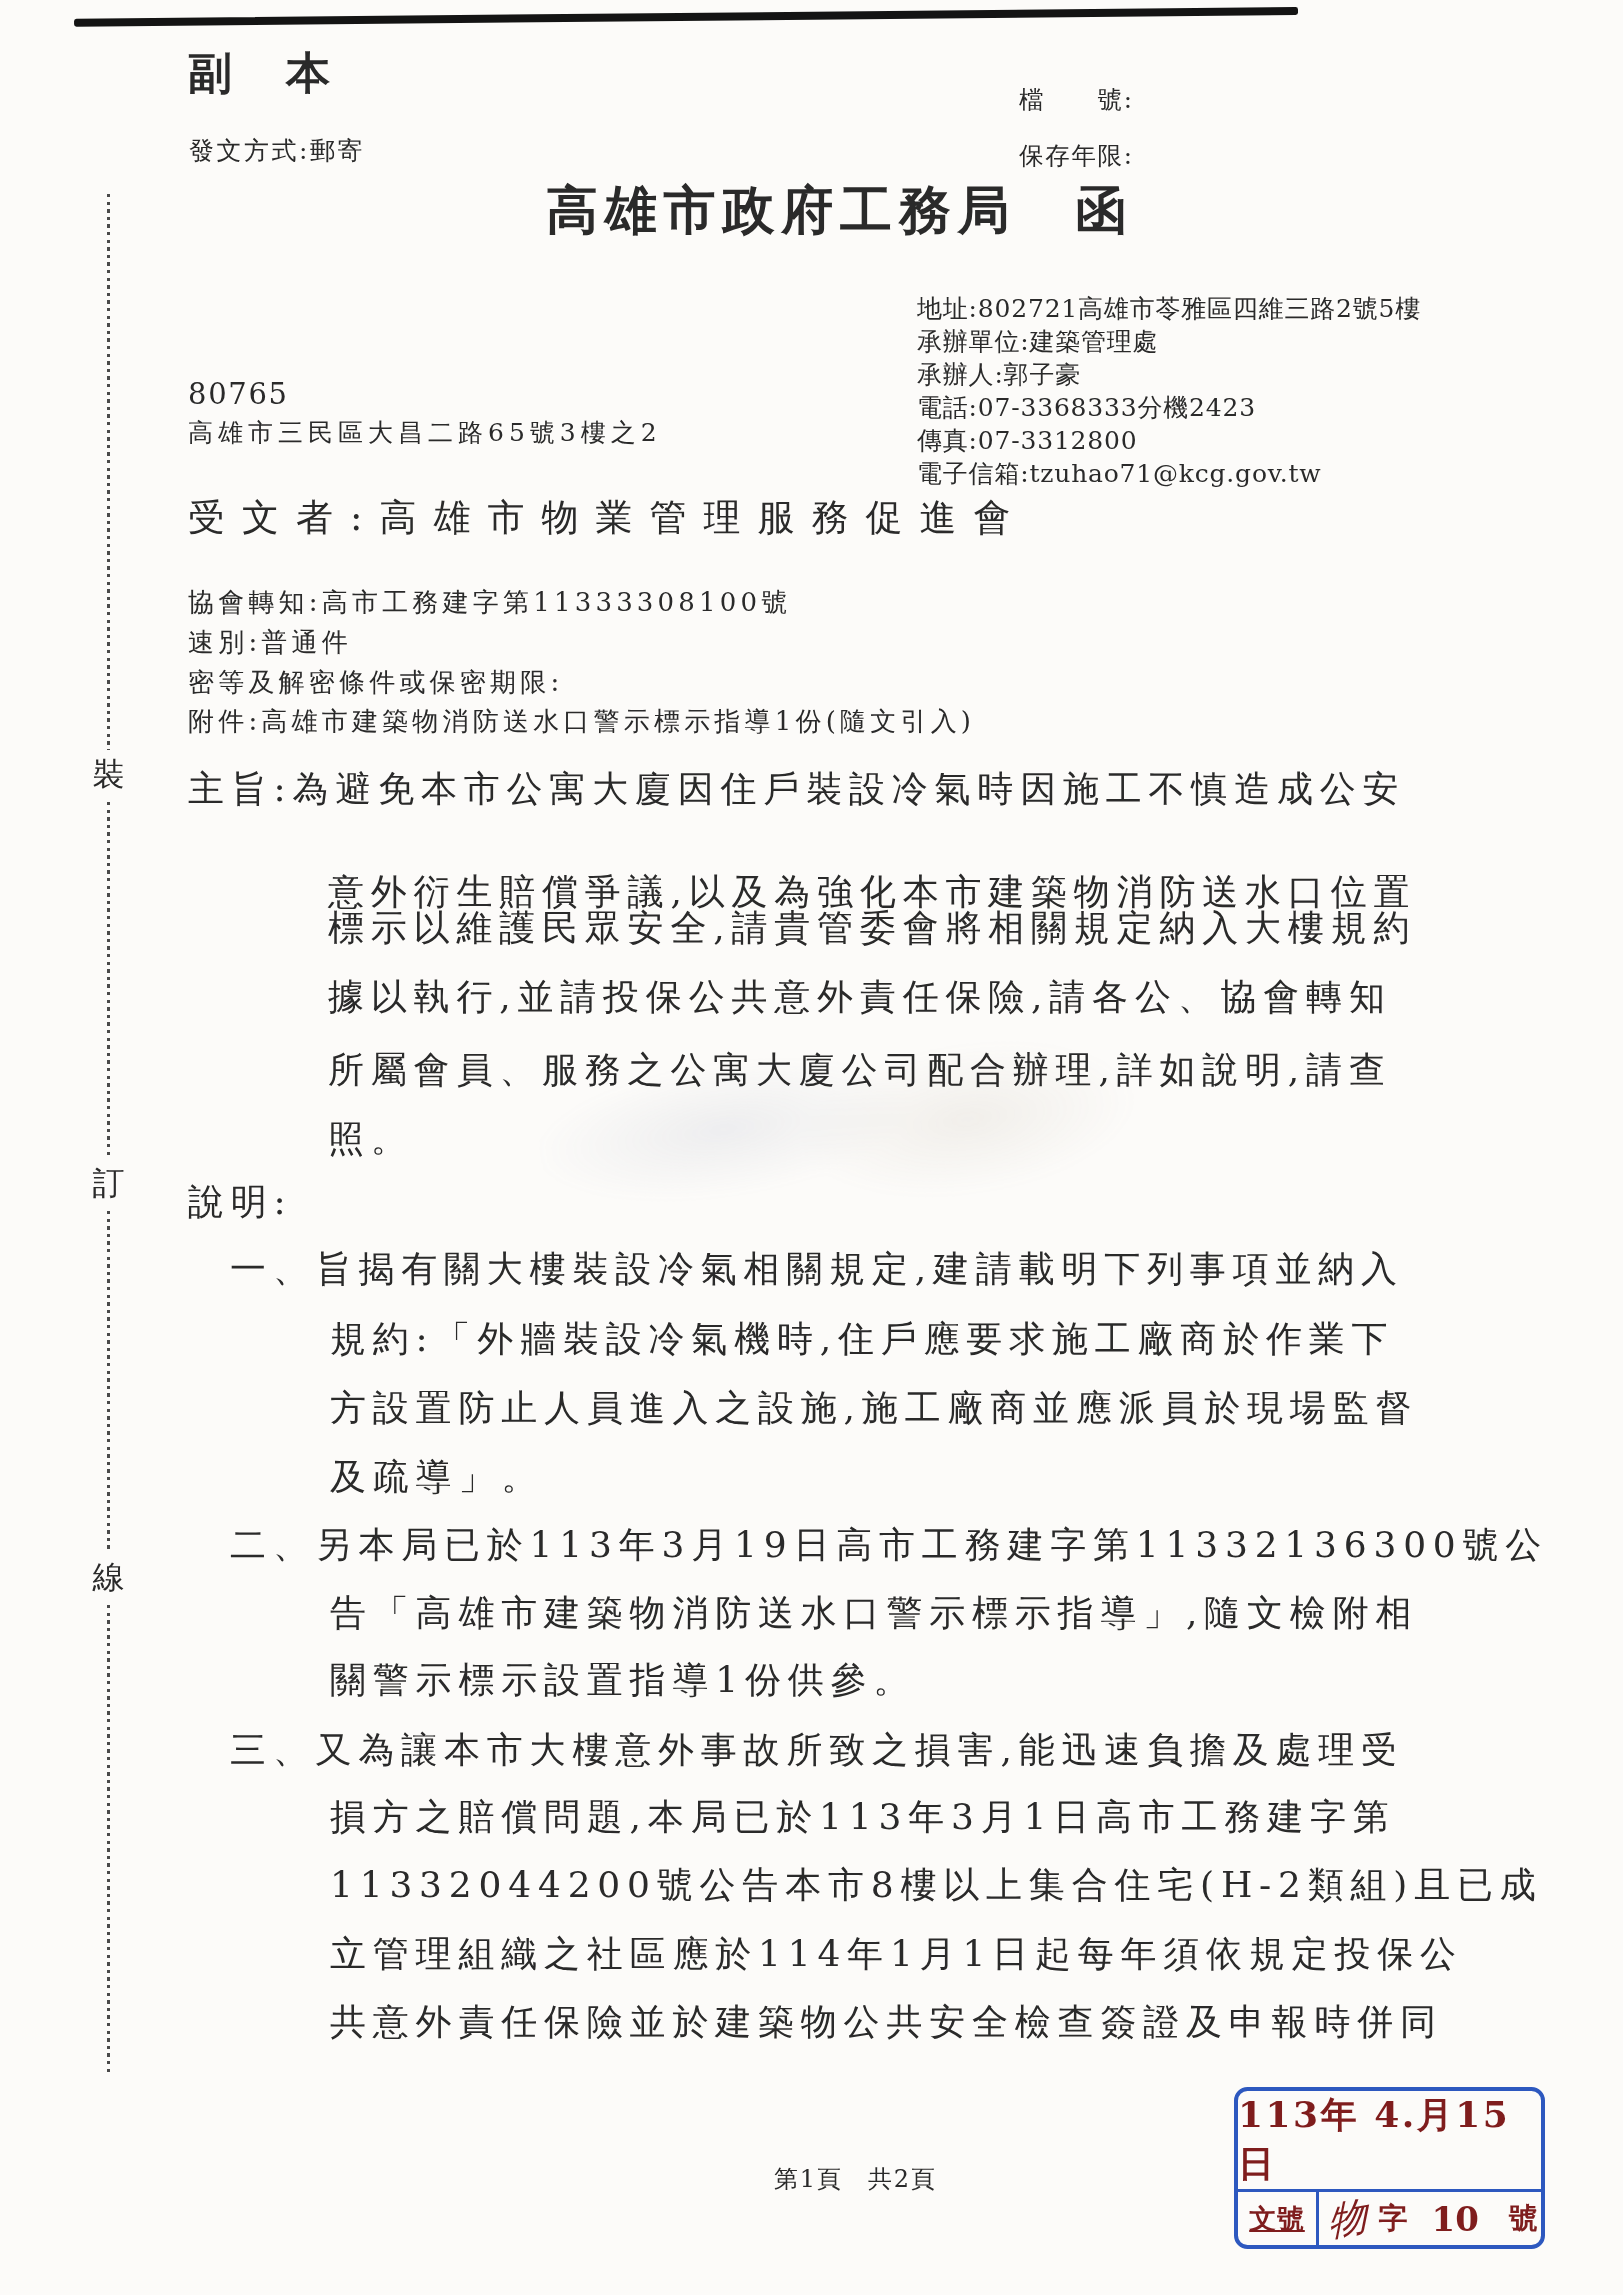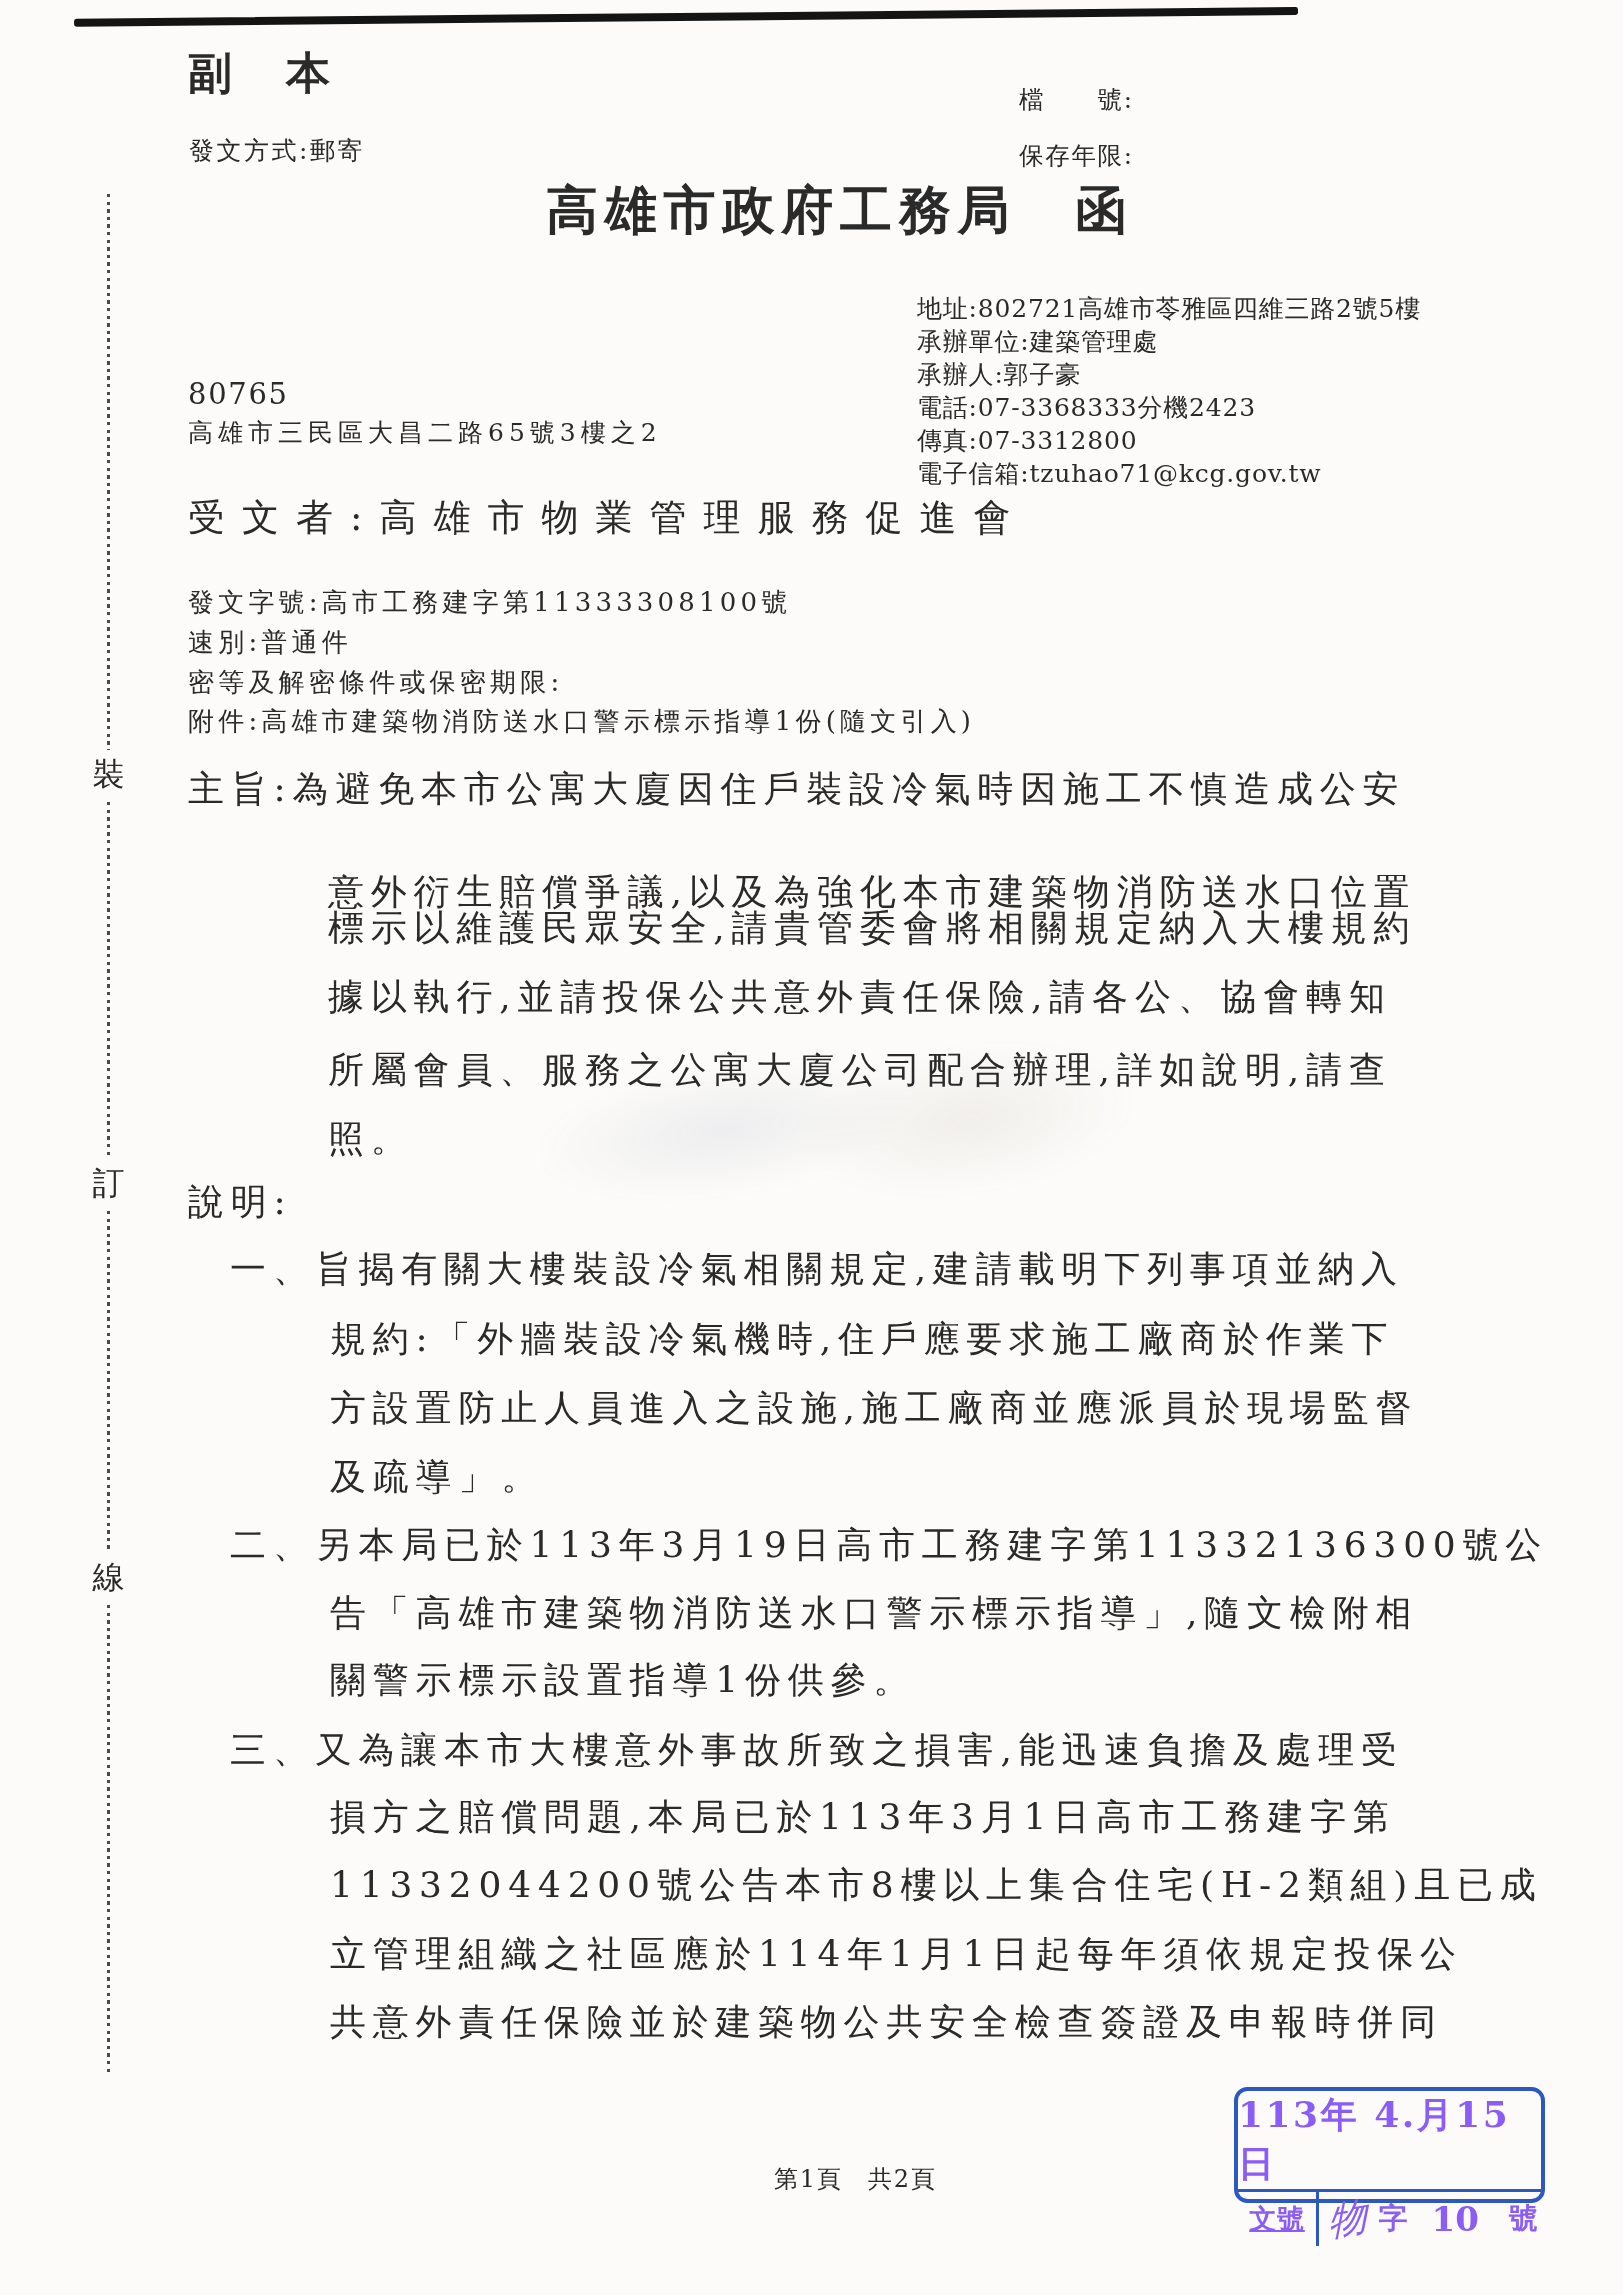--- a/index.html
+++ b/index.html
@@ -35,23 +35,23 @@
   .footer-line{font-size:24px;letter-spacing:1.7px;}
 
   
   .bind-seg{position:absolute;left:107px;width:2.5px;
     background-image:repeating-linear-gradient(to bottom,#4a4a4a 0 3.4px,transparent 3.4px 7.6px);}
   .bind-char{position:absolute;left:90px;width:37px;text-align:center;
     font-size:32px;letter-spacing:0;background:#fcfbf9;}
 
   
   .stamp{
-    position:absolute;left:1234px;top:2087px;width:311px;height:116px;
+    position:absolute;left:1234px;top:2087px;width:311px;height:162px;
     border:4.2px solid #2d58bf;border-radius:13.5px;box-sizing:border-box;
-    color:#8b5cf6;display:flex;flex-direction:column;
+    color:#7f1d1d;display:flex;flex-direction:column;
     background:rgba(255,255,255,0);
   }
   .stamp-date{
     flex:1;display:flex;align-items:center;justify-content:center;
     font-size:36px;font-weight:bold;letter-spacing:2.5px;
     border-bottom:3.4px solid #2d58bf;
   }
   .stamp-bottom{height:73px;display:flex;align-items:stretch;}
   .stamp-docno-label{
     width:78px;border-right:3.4px solid #2d58bf;
@@ -98,21 +98,21 @@
   <div class="abs contact-line" style="left:917px;top:325px;">承辦單位:建築管理處</div>
   <div class="abs contact-line" style="left:917px;top:358px;">承辦人:郭子豪</div>
   <div class="abs contact-line" style="left:917px;top:391px;">電話:07-3368333分機2423</div>
   <div class="abs contact-line" style="left:917px;top:424px;">傳真:07-3312800</div>
   <div class="abs contact-line" style="left:917px;top:457px;">電子信箱:tzuhao71@kcg.gov.tw</div>
 
   <div class="abs postal" style="left:188px;top:377px;">80765</div>
   <div class="abs raddr" style="left:188px;top:416px;">高雄市三民區大昌二路65號3樓之2</div>
   <div class="abs to-line" style="left:188px;top:493px;">受文者:高雄市物業管理服務促進會</div>
 
-  <div class="abs meta-line" style="left:188px;top:585px;">發文字號:高市工務建字第11333308100號</div>
+  <div class="abs meta-line" style="left:188px;top:585px;">協會轉知:高市工務建字第11333308100號</div>
   <div class="abs meta-line" style="left:188px;top:625px;">速別:普通件</div>
   <div class="abs meta-line" style="left:188px;top:665px;">密等及解密條件或保密期限:</div>
   <div class="abs meta-line" style="left:188px;top:704px;">附件:高雄市建築物消防送水口警示標示指導1份(隨文引入)</div>
 
   <div class="abs body-line" style="left:188px;top:765px;">主旨:為避免本市公寓大廈因住戶裝設冷氣時因施工不慎造成公安</div>
   <div class="abs body-line" style="left:328px;top:868px;">意外衍生賠償爭議,以及為強化本市建築物消防送水口位置</div>
   <div class="abs body-line" style="left:328px;top:904px;">標示以維護民眾安全,請貴管委會將相關規定納入大樓規約</div>
   <div class="abs body-line" style="left:328px;top:973px;">據以執行,並請投保公共意外責任保險,請各公、協會轉知</div>
   <div class="abs body-line" style="left:328px;top:1046px;">所屬會員、服務之公寓大廈公司配合辦理,詳如說明,請查</div>
   <div class="abs body-line" style="left:328px;top:1115px;">照。</div>

